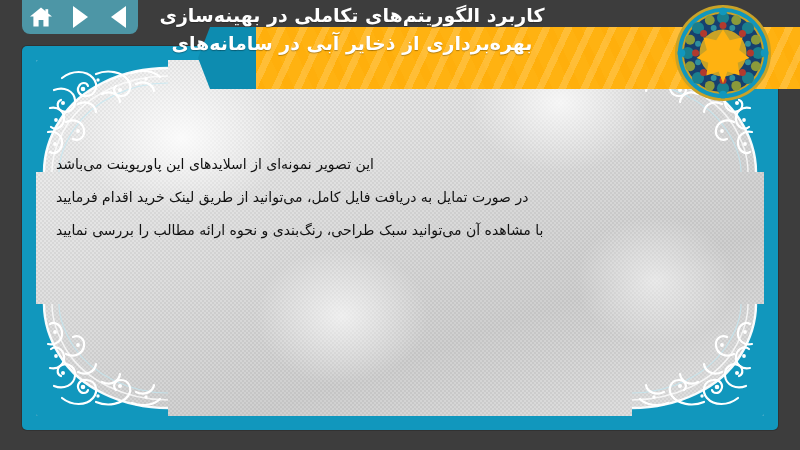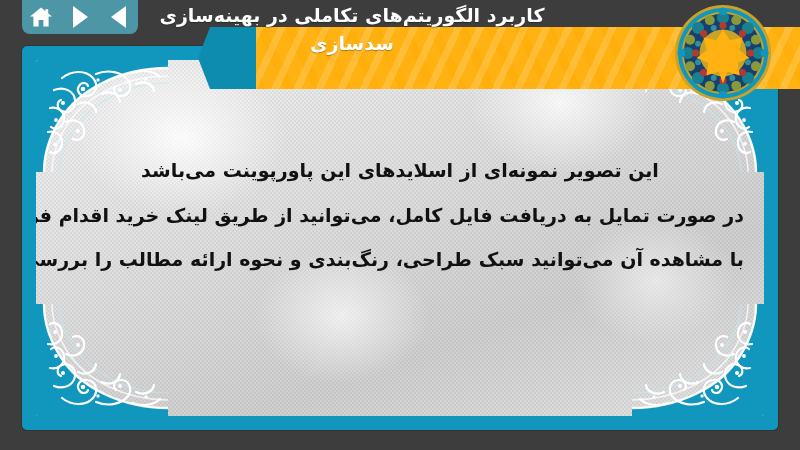--- a/index.html
+++ b/index.html
@@ -156,26 +156,26 @@
   .c-tr { right: 0; top: 0;    transform: scaleX(-1); }
   .c-bl { left: 0;  bottom: 0; transform: scaleY(-1); }
   .c-br { right: 0; bottom: 0; transform: scale(-1,-1); }
 
   
   #body-text {
     position: absolute;
     left: 20px;
     right: 20px;
     top: 88px;
-    text-align: center;
+    text-align: left;
     direction: rtl;
     color: #111111;
-    font-size: 19px;
+    font-size: 14px;
     line-height: 2.35;
-    font-weight: 700;
+    font-weight: 400;
     z-index: 6;
   }
   .body-line { display: block; white-space: nowrap; }
 </style>
 </head>
 <body>
 
 <div id="slide">
 
   <div id="navbar">
@@ -193,21 +193,21 @@
     </div>
   </div>
 
   <div id="banner-wrap">
     <div id="banner-tail"></div>
     <div id="banner-body"></div>
   </div>
 
   <div id="title-block">
     <span class="title-line">کاربرد الگوریتم‌های تکاملی در بهینه‌سازی</span>
-    <span class="title-line">سدسازی</span>
+    <span class="title-line">بهره‌برداری از ذخایر آبی در سامانه‌های</span>
   </div>
 
   <svg id="medallion" viewBox="0 0 100 100">
     <circle cx="50" cy="50" r="49" fill="#c9a227"></circle>
     <circle cx="50" cy="50" r="46" fill="#1197bd"></circle>
     <circle cx="50" cy="50" r="42" fill="#c9a227"></circle>
     <circle cx="50" cy="50" r="40" fill="#17406e"></circle>
     <g>
       <g fill="#1a7f8e">
         <circle cx="50" cy="14" r="6.2"></circle>

